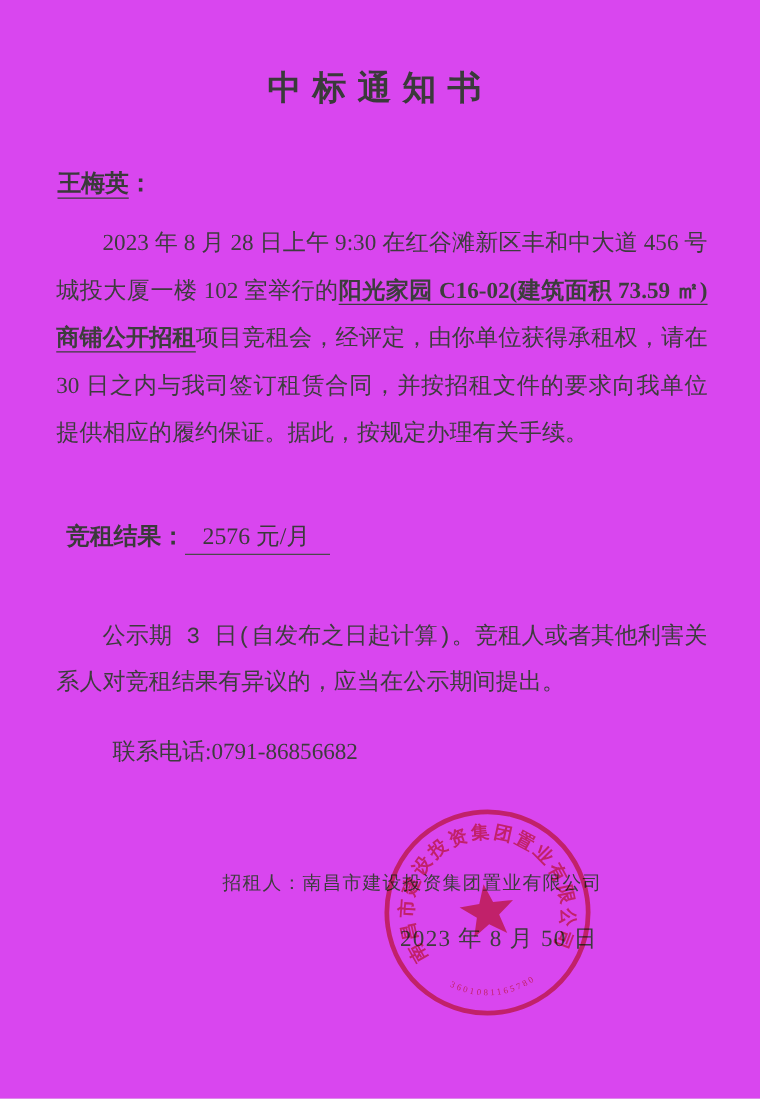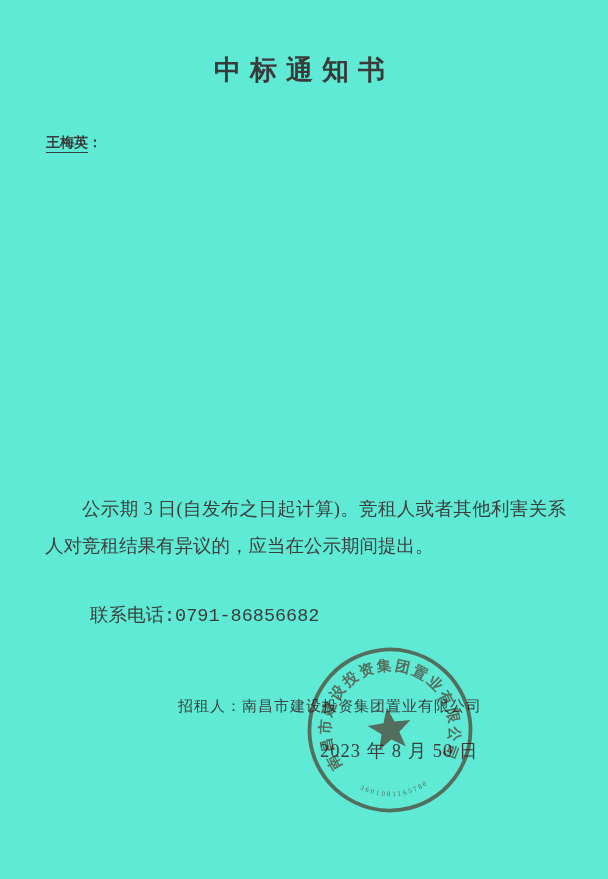--- a/index.html
+++ b/index.html
@@ -5,41 +5,41 @@
   html, body {
     margin: 0;
     padding: 0;
     background: #e8e8e8;
   }
   .page {
     position: relative;
     width: 608px;
     height: 879px;
     margin: 0 auto;
-    background: #5eead4;
+    background: #d946ef;
     overflow: hidden;
     font-family: "Liberation Serif", "DejaVu Serif", serif;
     color: #3d3d3d;
   }
   .doc-title {
     position: absolute;
     top: 52px;
     left: 0;
     width: 100%;
     text-align: center;
     font-size: 27px;
     font-weight: bold;
     letter-spacing: 9px;
     color: #3a3a3a;
   }
   .addressee {
     position: absolute;
     top: 134px;
     left: 46px;
-    font-size: 14px;
+    font-size: 19px;
     font-weight: bold;
     color: #3a3a3a;
   }
   .addressee .name {
     text-decoration: underline;
     text-underline-offset: 5px;
   }
   .body-para {
     position: absolute;
     top: 176px;
@@ -70,33 +70,33 @@
   }
   .publicity-para {
     position: absolute;
     top: 491px;
     left: 45px;
     width: 521px;
     font-size: 18.5px;
     line-height: 37px;
     text-align: justify;
     text-indent: 2em;
+    font-family: Liberation Mono, monospace;
   }
   .supervisor-line {
     position: absolute;
     top: 565px;
     left: 90px;
     font-size: 18.5px;
   }
   .phone-line {
     position: absolute;
-    top: 602px;
+    top: 588px;
     left: 90px;
     font-size: 18.5px;
-    font-family: Liberation Mono, monospace;
   }
   .lessor-line {
     position: absolute;
     top: 697px;
     left: 178px;
     font-size: 15px;
     letter-spacing: 1px;
   }
   .date-line {
     position: absolute;
@@ -132,21 +132,23 @@
 </style>
 </head>
 <body>
 
 <div class="page">
 
   <div class="doc-title">中标通知书</div>
 
   <div class="addressee"><span class="name">王梅英</span><span>：</span></div>
 
+  <div class="body-para"><span>2023 年 8 月 28 日上午 9:30 在红谷滩新区丰和中大道 456 号城投大厦一楼 102 室举行的</span><span class="highlight">阳光家园 C16-02(建筑面积 73.59 ㎡)商铺公开招租</span><span>项目竞租会，经评定，由你单位获得承租权，请在 30 日之内与我司签订租赁合同，并按招租文件的要求向我单位提供相应的履约保证。据此，按规定办理有关手续。</span></div>
 
+  <div class="bid-result"><span class="label">竞租结果：</span><span class="value">2576 元/月</span></div>
 
   <div class="publicity-para">公示期 3 日(自发布之日起计算)。竞租人或者其他利害关系人对竞租结果有异议的，应当在公示期间提出。</div>
 
 
   <div class="phone-line">联系电话:0791-86856682</div>
 
   <div class="lessor-line"><span>招租人：</span><span>南昌市建设投资集团置业有限公司</span></div>
 
   <div class="date-line">2023 年 8 月 50 日</div>
 

